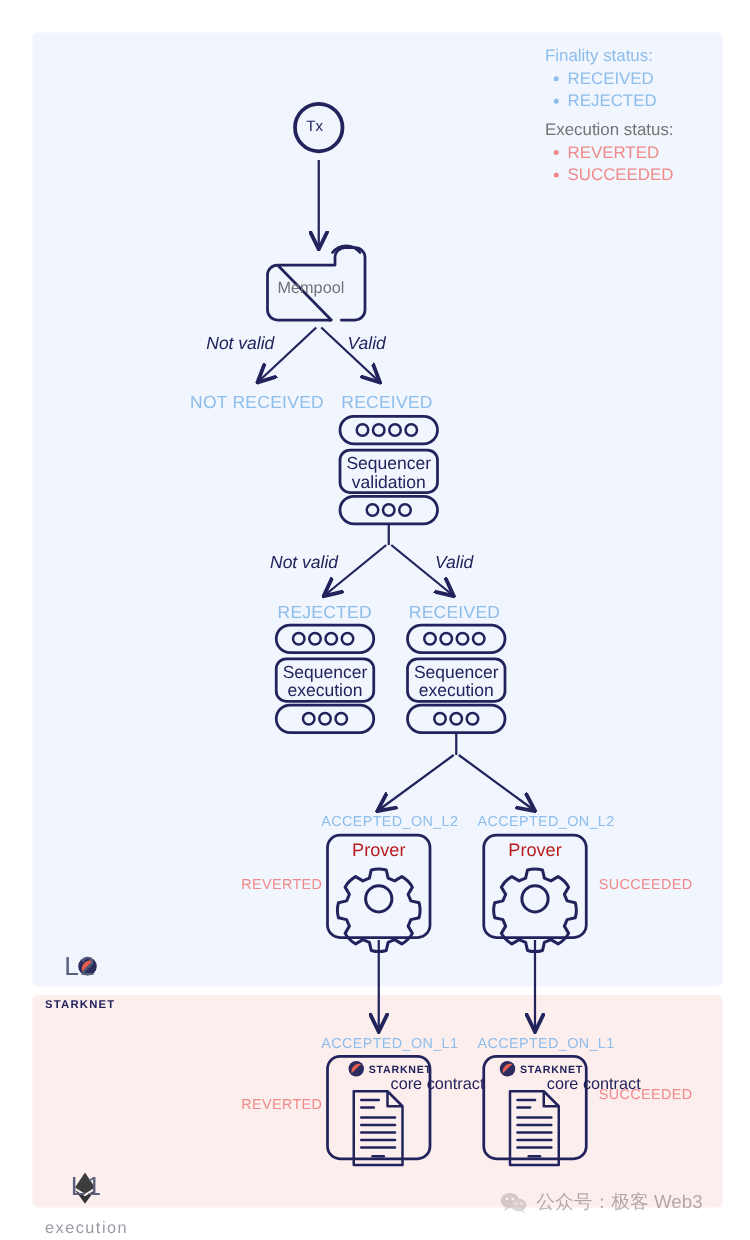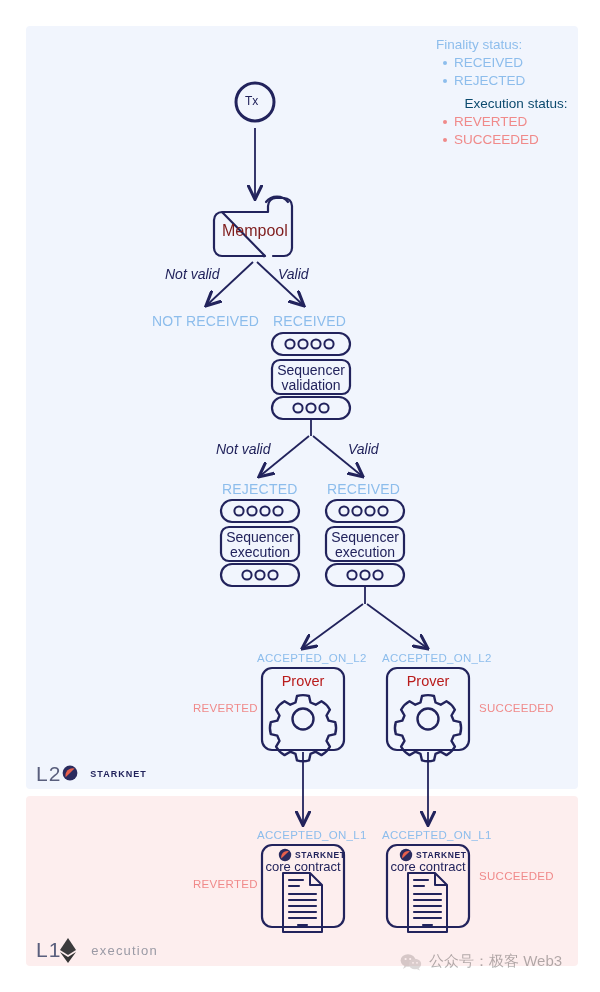--- a/index.html
+++ b/index.html
@@ -17,45 +17,45 @@
   #l1-panel{left:26px;top:796px;width:552px;height:170px;background:#fdeeee;}
 
   svg.layer{position:absolute;left:0;top:0;width:600px;height:992px;pointer-events:none;}
 
   .lbl{position:absolute;white-space:nowrap;}
 
   
   #legend{left:420px;top:36px;width:160px;margin-left:16px;}
   .legend-head{font-size:13.5px;line-height:18px;}
   .legend-head.fin{color:#8dbdec;}
-  .legend-head.exe{color:#0c4a6e;text-align:center;}
+  .legend-head.exe{color:#737373;}
   .legend-list{margin:0;padding:0 0 0 18px;list-style:none;}
   .legend-list li{font-size:13.5px;line-height:17.5px;position:relative;}
   .legend-list li:before{content:"";position:absolute;left:-11px;top:7px;
     width:4px;height:4px;border-radius:50%;}
   .legend-list.fin li{color:#8dbdec;}
   .legend-list.fin li:before{background:#8dbdec;}
   .legend-list.exe li{color:#f08a8a;}
   .legend-list.exe li:before{background:#f08a8a;}
   .legend-gap{height:6px;}
 
   .status{color:#8dbdec;font-size:14px;letter-spacing:.2px;}
   .status.small{font-size:11.5px;letter-spacing:.3px;}
   .exec{color:#f08a8a;font-size:11.5px;letter-spacing:.3px;}
   .edge{color:#22235c;font-size:14px;font-style:italic;}
 
   .node-text{color:#22235c;font-size:14px;text-align:center;line-height:15px;}
   .tx-text{color:#22235c;font-size:12px;}
-  .mem-text{color:#7f1d1d;font-size:16px;}
+  .mem-text{color:#737373;font-size:13px;}
   .prover-text{color:#b91c1c;font-size:14.5px;}
-  .cc-text{color:#22235c;font-size:13px;text-align:center;}
+  .cc-text{color:#22235c;font-size:13px;text-align:center;padding-left:47px;}
   .sn-word{color:#22235c;font-size:8.5px;font-weight:bold;letter-spacing:.6px;}
 
   
-  .chip{position:absolute;display:flex;align-items:center;gap:6px;}
+  .chip{position:absolute;display:flex;align-items:center;gap:6px;flex-direction:column;}
   .chip .lnum{color:#5a5f7d;font-size:21px;letter-spacing:1px;}
   .chip .brand{color:#22235c;font-size:9px;font-weight:bold;letter-spacing:1px;}
   .chip .brand.eth{color:#9a9aa5;font-size:13px;font-weight:normal;letter-spacing:1.2px;}
 
   
   #watermark{position:absolute;left:400px;top:952px;display:flex;align-items:center;gap:7px;opacity:.30;}
   #watermark .wtext{color:#000000;font-size:15px;white-space:nowrap;}
 </style>
 </head>
 <body>

